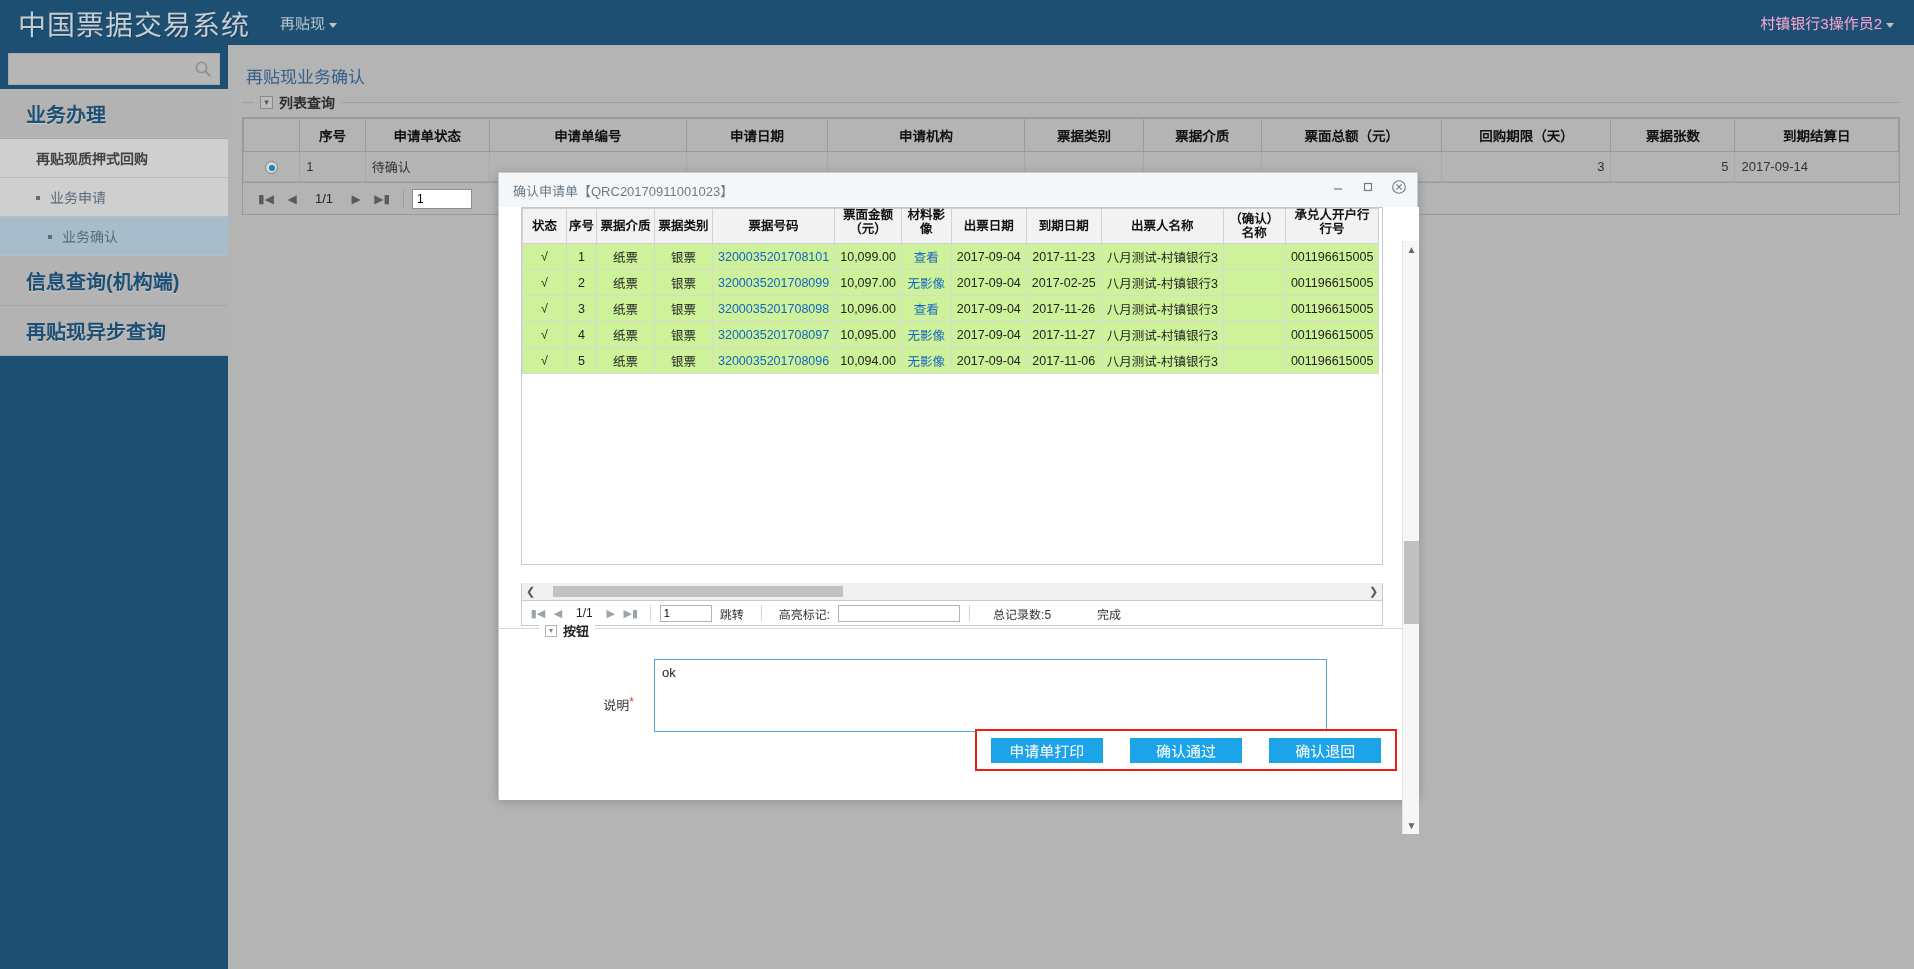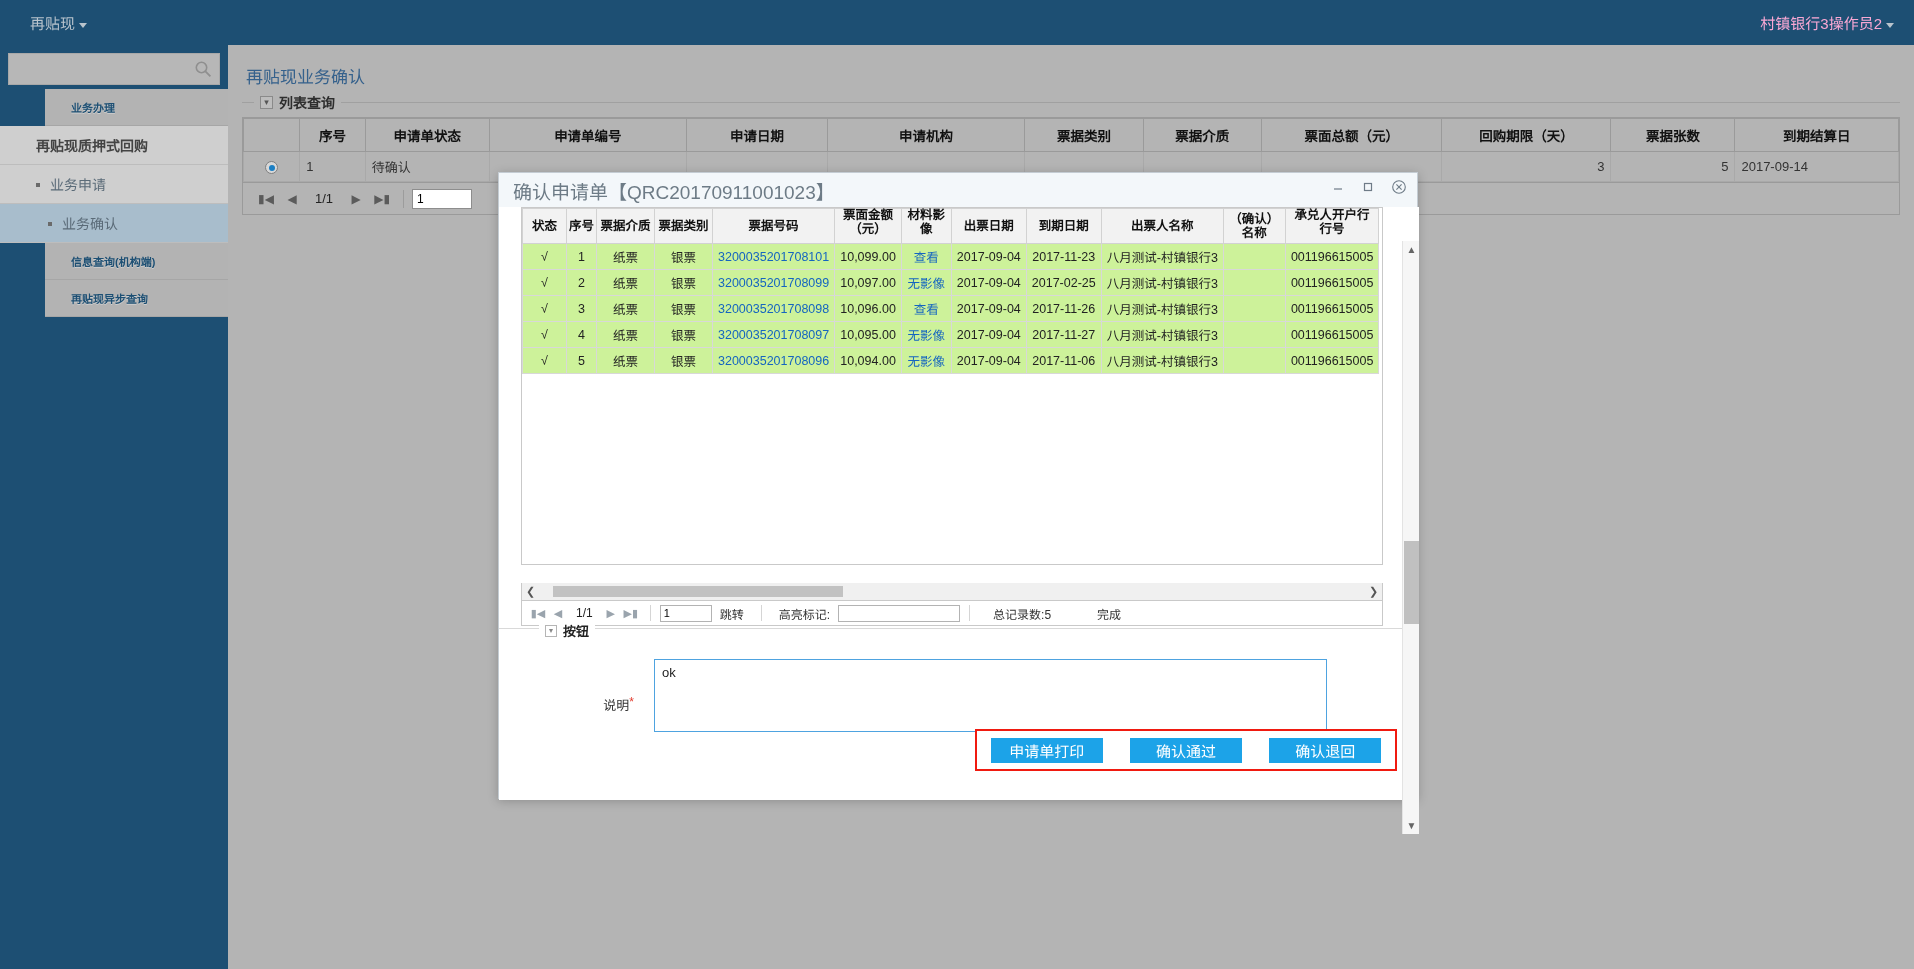--- a/index.html
+++ b/index.html
@@ -43,24 +43,23 @@
   }
   .search-input {
     width:100%; height:100%; border:0; background:transparent;
     outline:none; padding:0 34px 0 8px; font-size:13px; color:#333;
     font-family:"Liberation Sans", sans-serif;
   }
   .search-icon { position:absolute; right:7px; top:6px; opacity:.55; }
 
   .menu { margin-top:4px; }
   .menu-group {
-    background:#b3b3b3; color:#1d4f73; font-weight:bold; font-size:11px;
+    background:#b3b3b3; color:#1d4f73; font-weight:bold; font-size:20px;
     padding:10px 0 10px 26px; border-bottom:1px solid #a6a6a6; cursor:pointer;
     text-shadow: 0 1px 0 rgba(255,255,255,.35);
-    margin-left: 45px;
   }
   .menu-sub {
     background:#cfcfcf; color:#444; font-size:14px;
     padding:9px 0 9px 36px; border-bottom:1px solid #bdbdbd; cursor:pointer;
     font-weight:bold;
   }
   .menu-leaf {
     background:#cfcfcf; color:#5b6b78; font-size:14px;
     padding:9px 0 9px 36px; border-bottom:1px solid #bdbdbd; cursor:pointer;
   }
@@ -124,21 +123,21 @@
   }
 
   
   .modal-shadow {
     position:absolute; left:498px; top:172px; width:920px; height:627px;
     background:#f3f7fa; border:1px solid #c4ccd3;
     box-shadow:0 2px 10px rgba(0,0,0,.22);
   }
   .modal-title {
     height:34px; display:flex; align-items:center; padding-left:14px;
-    color:#6d7b86; font-size:19px; background:#f3f7fa;
+    color:#6d7b86; font-size:13px; background:#f3f7fa;
   }
   .modal-ctrls { position:absolute; right:10px; top:6px; display:flex; gap:16px; align-items:center; }
   .ctl { color:#6e7b87; font-size:14px; cursor:pointer; line-height:1; }
   .ctl svg { display:block; }
 
   .modal-body {
     position:absolute; left:0; top:34px; width:920px; height:593px;
     background:#fff;
   }
 
@@ -225,20 +224,21 @@
     justify-content:center; font-size:10px; color:#666; cursor:pointer; }
   .mv-arrow.bottom { position:absolute; bottom:0; }
   .mv-thumb { position:absolute; top:300px; left:1px; width:15px; height:83px; background:#c0c0c0; }
 </style>
 </head>
 <body>
 
 <div id="root">
 
   <div class="topbar">
+    <div class="brand">中国票据交易系统</div>
     <div class="topnav">
       <span>再贴现</span><i class="caret-d"></i>
     </div>
     <div class="topuser">
       <span>村镇银行3操作员2</span><i class="caret-d"></i>
     </div>
   </div>
 
   <div class="sidebar">
     <div class="search-box">

